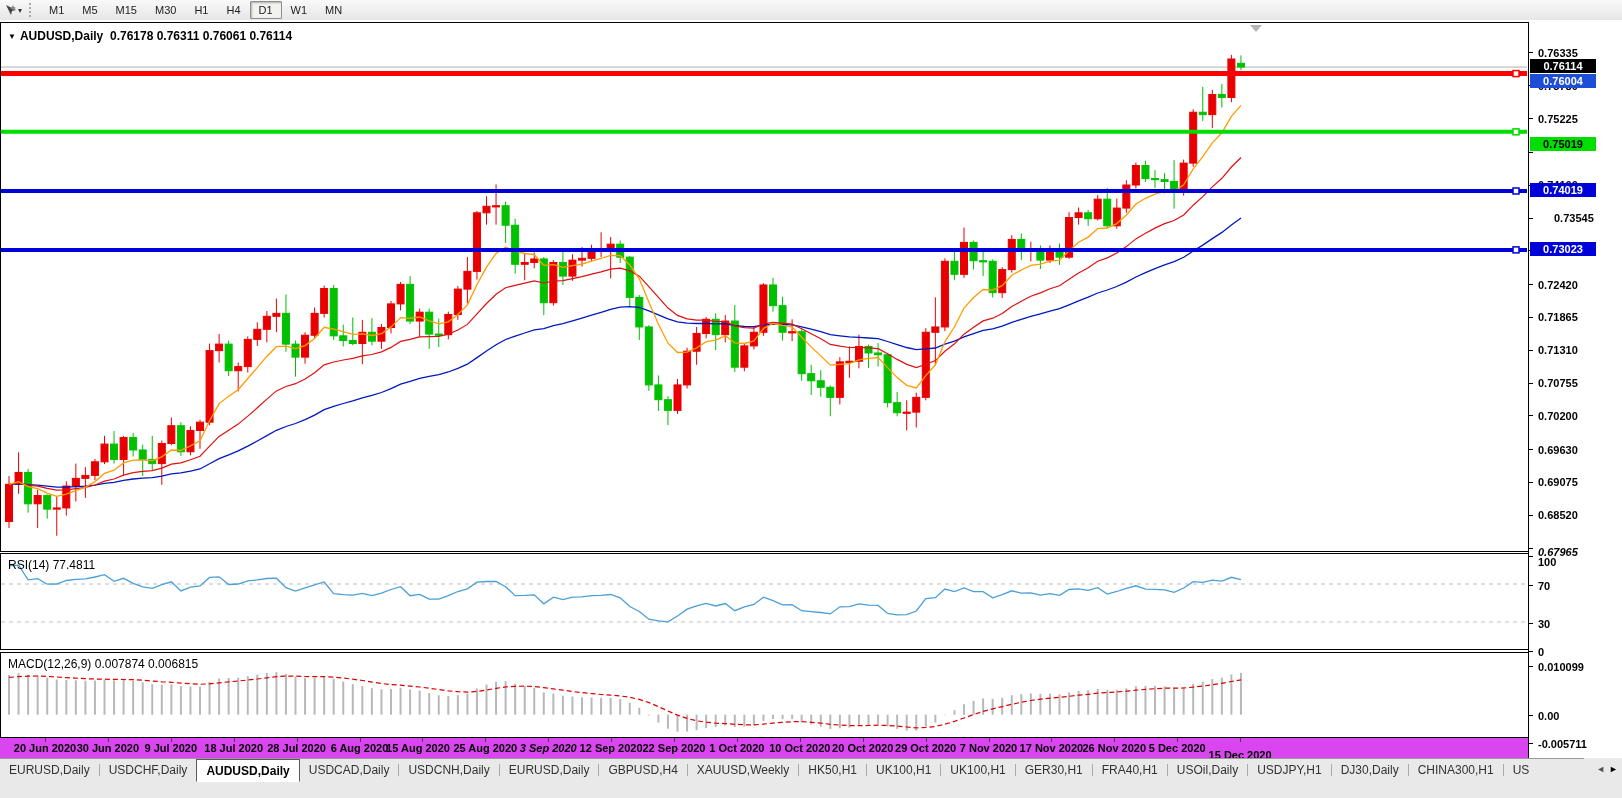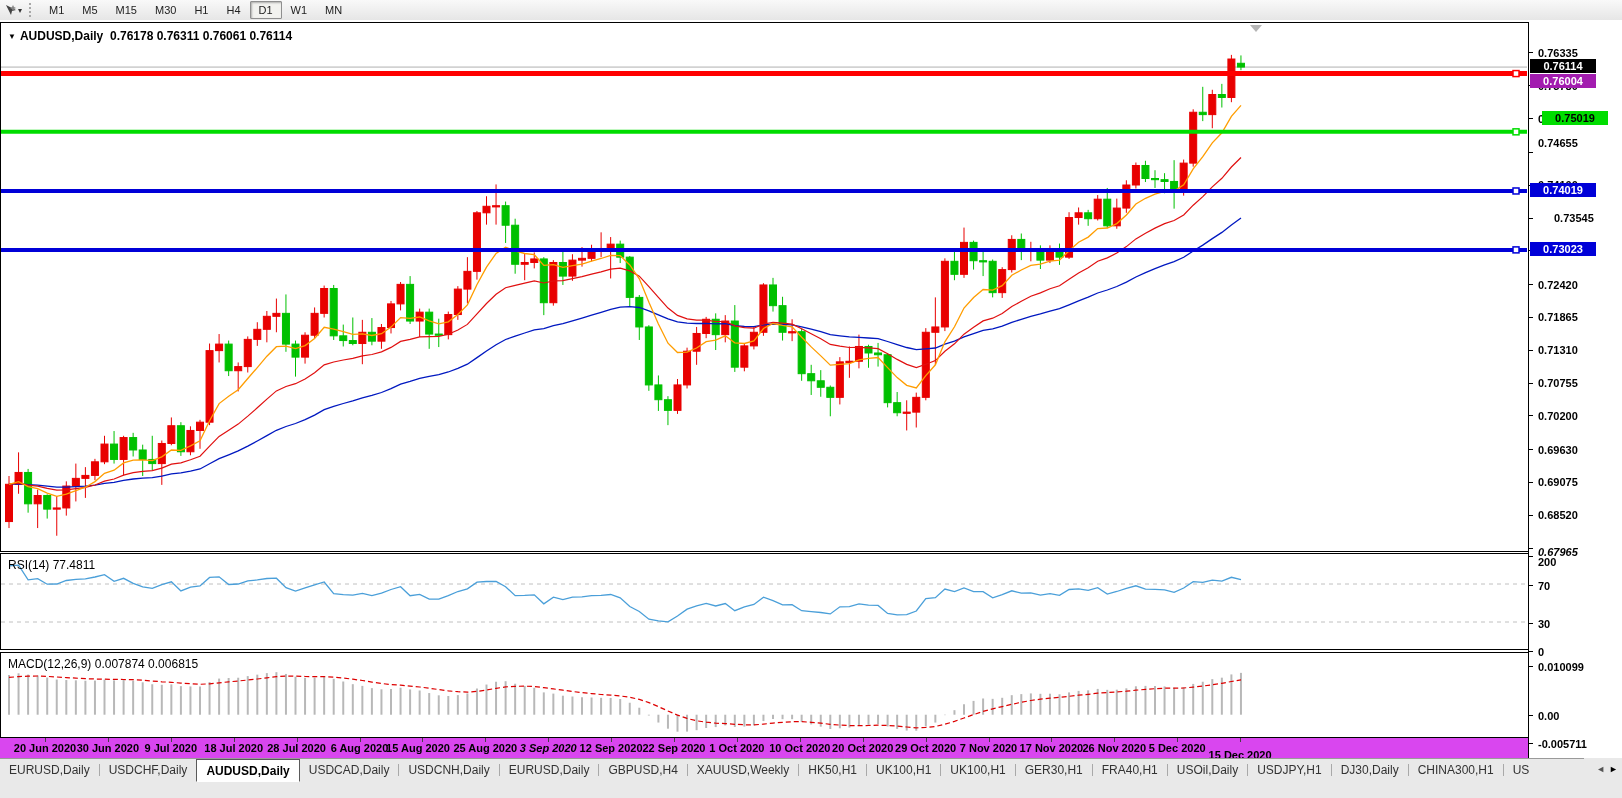--- a/index.html
+++ b/index.html
@@ -540,26 +540,26 @@
         <div class="tick" style="top: 387.86px;">0.70200</div>
         <div class="tickdash" style="top: 427.074px;"></div>
         <div class="tick" style="top: 421.574px;">0.69630</div>
         <div class="tickdash" style="top: 459.9px;"></div>
         <div class="tick" style="top: 454.4px;">0.69075</div>
         <div class="tickdash" style="top: 492.727px;"></div>
         <div class="tick" style="top: 487.227px;">0.68520</div>
         <div class="tickdash" style="top: 525.554px;"></div>
         <div class="tick" style="top: 524px; font-style: italic;">0.67965</div>
         <div class="pricebox" style="top: 37.0645px; background: rgb(0, 0, 0); color: rgb(255, 255, 255);">0.76114</div>
-        <div class="pricebox" style="top: 51.5645px; background: #a21caf; color: rgb(255, 255, 255);">0.76004</div>
-        <div class="pricebox" style="top: 89px; background: rgb(0, 221, 0); color: rgb(0, 0, 0); margin-left: 12px;">0.75019</div>
+        <div class="pricebox" style="top: 51.5645px; background: #1d4ed8; color: rgb(255, 255, 255);">0.76004</div>
+        <div class="pricebox" style="top: 115px; background: rgb(0, 221, 0); color: rgb(0, 0, 0);">0.75019</div>
         <div class="pricebox" style="top: 160.978px; background: rgb(0, 0, 216); color: rgb(255, 255, 255);">0.74019</div>
         <div class="pricebox" style="top: 219.888px; background: rgb(0, 0, 216); color: rgb(255, 255, 255);">0.73023</div>
         <div class="tickdash" style="top: 534px;"></div>
-        <div class="tick" style="top: 534px;">200</div>
+        <div class="tick" style="top: 534px;">100</div>
         <div class="tickdash" style="top: 562.5px;"></div>
         <div class="tick" style="top: 557.5px;">70</div>
         <div class="tickdash" style="top: 600.5px;"></div>
         <div class="tick" style="top: 595.5px;">30</div>
         <div class="tickdash" style="top: 629px;"></div>
         <div class="tick" style="top: 624px;">0</div>
         <div class="tickdash" style="top: 644.061px;"></div>
         <div class="tick" style="top: 639.061px;">0.010099</div>
         <div class="tickdash" style="top: 693.21px;"></div>
         <div class="tick" style="top: 688.21px;">0.00</div>

